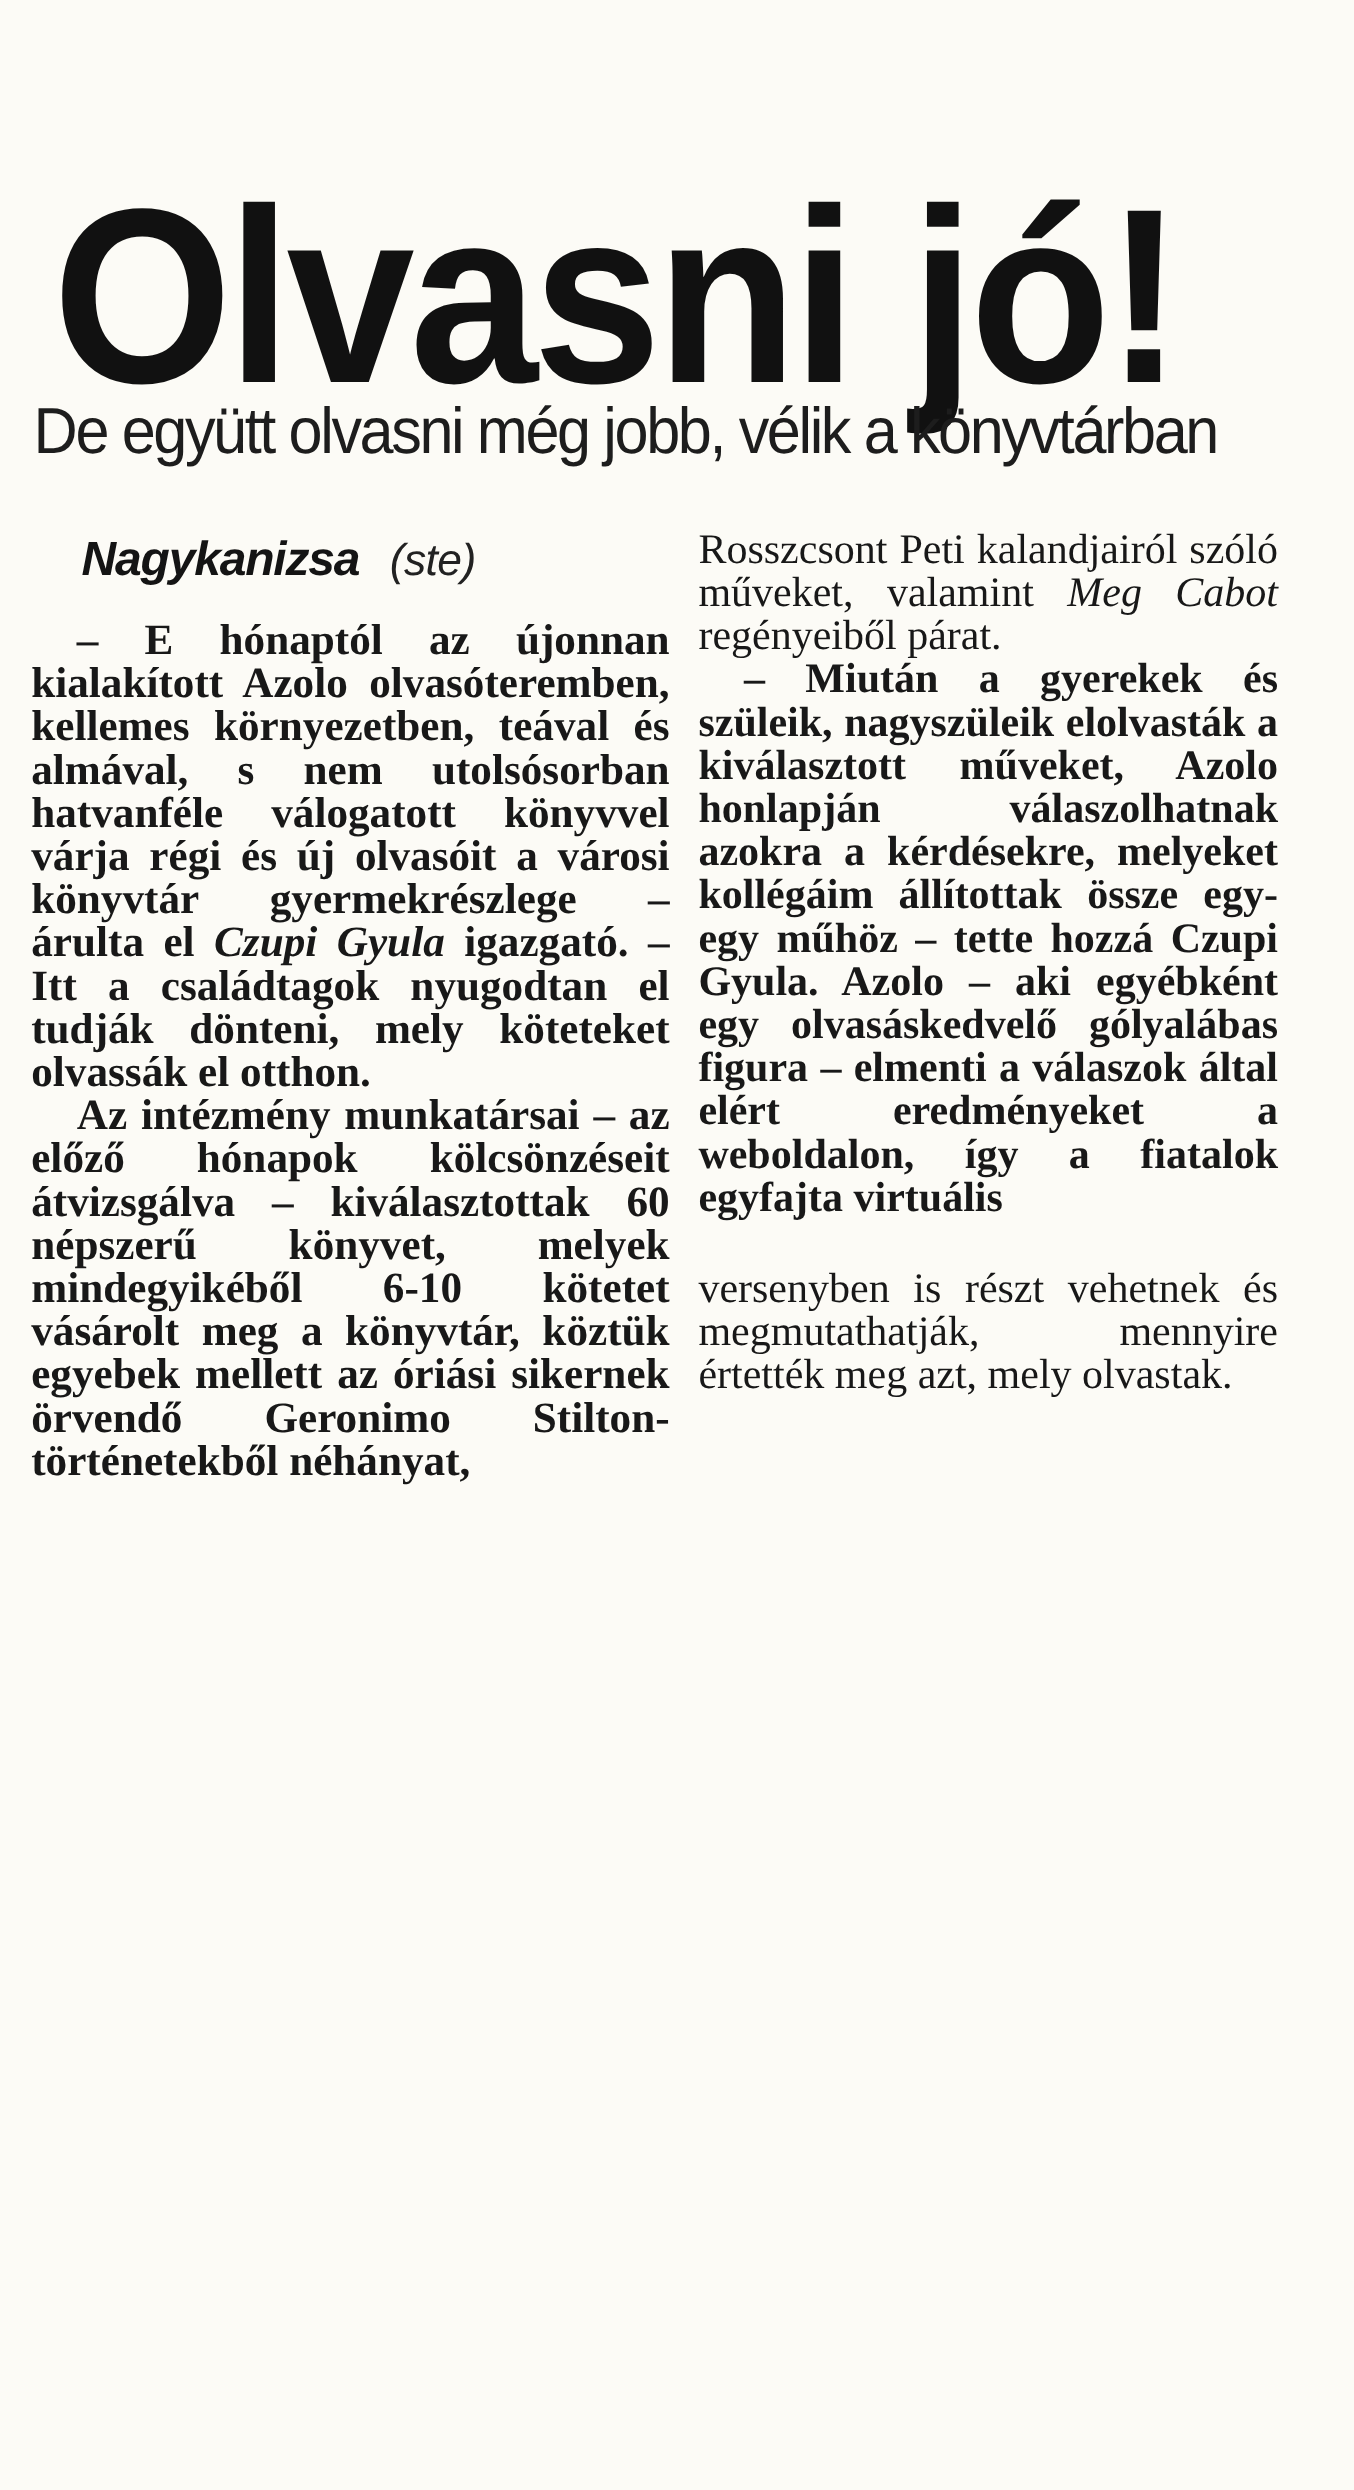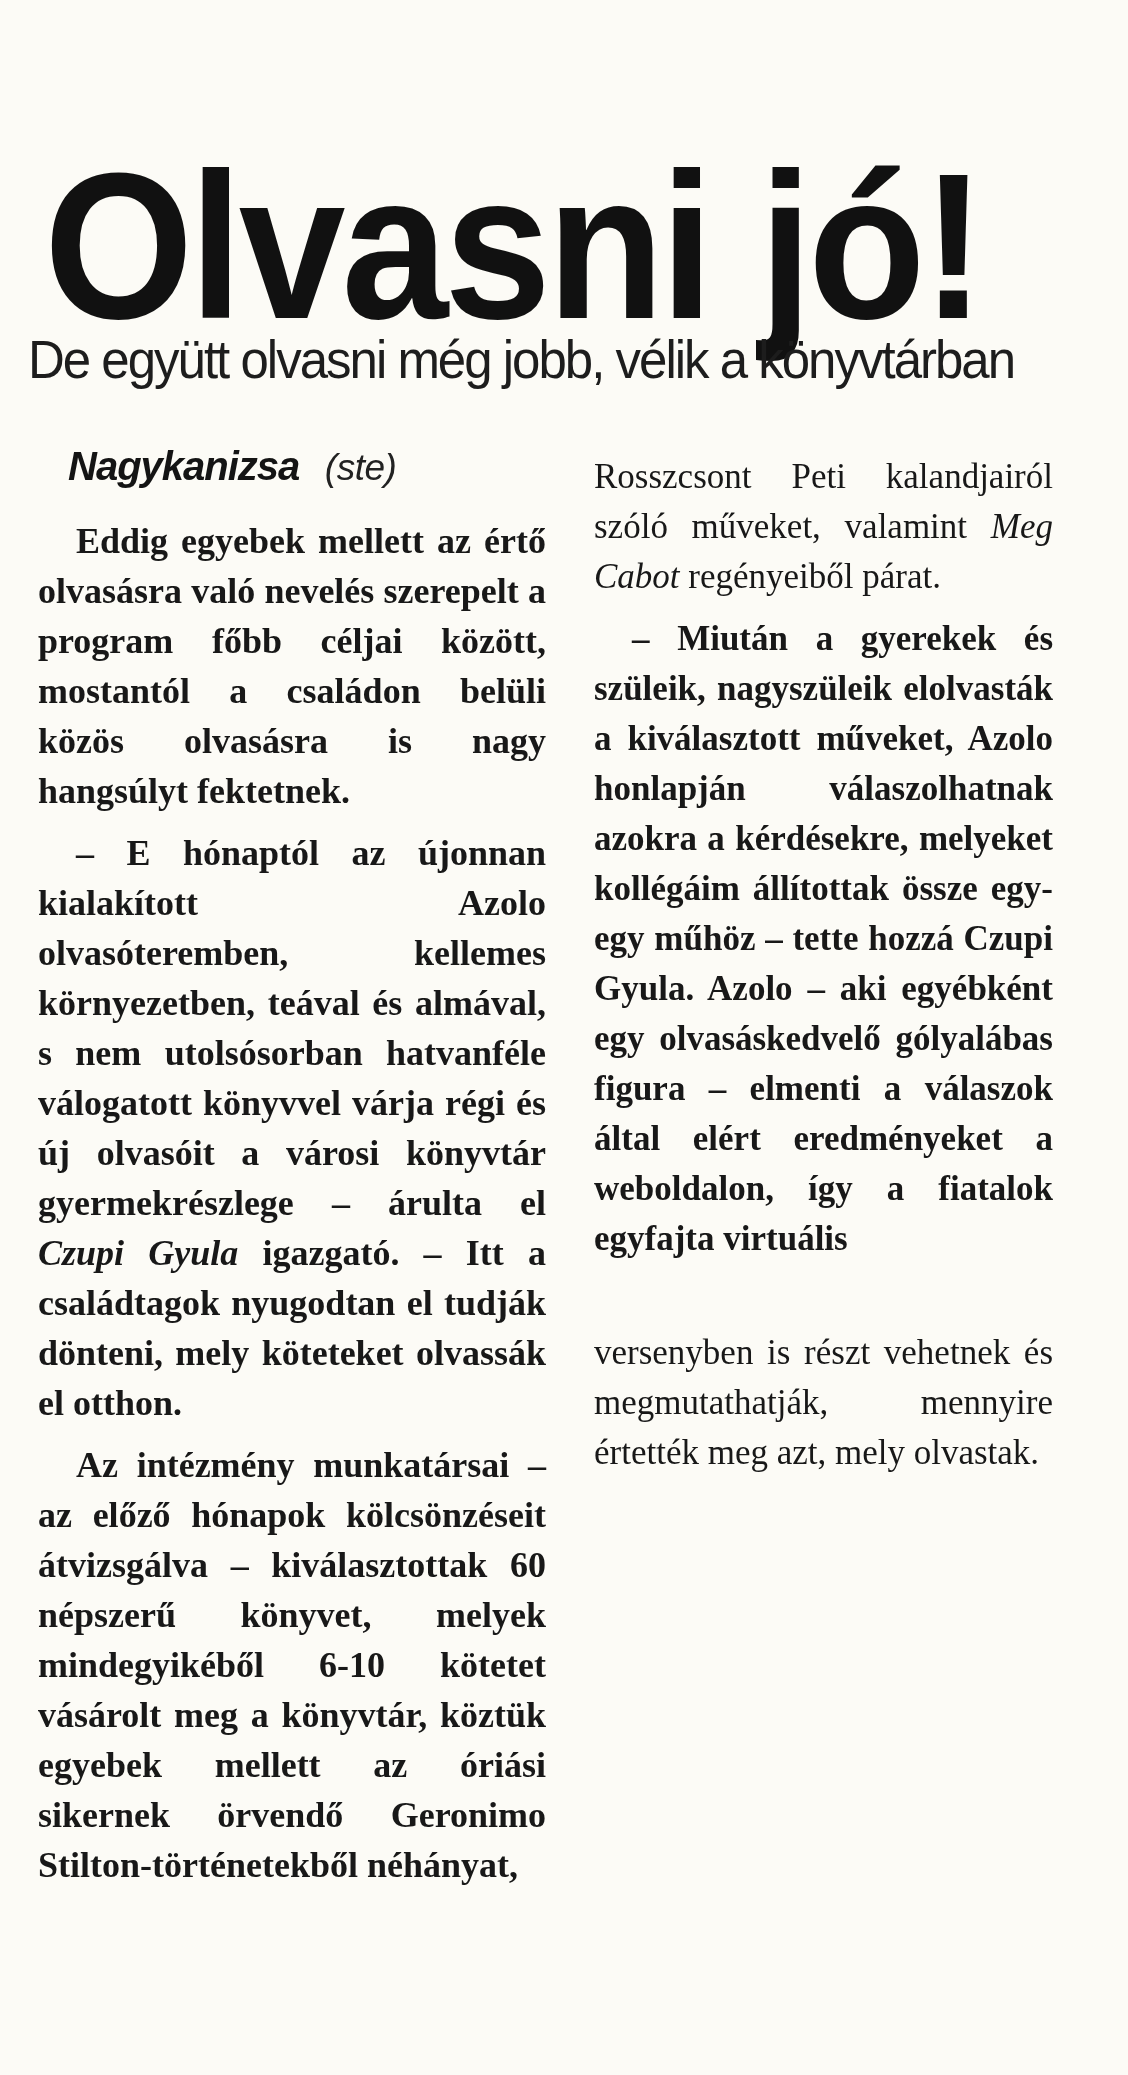--- a/index.html
+++ b/index.html
@@ -36,22 +36,22 @@
     letter-spacing:-0.5px; color:#141414;
   }
   .lead-head { margin-bottom:3px; }
   .dateline { font-style:italic; font-size:40px; letter-spacing:-1px; }
   .credit   { font-style:italic; font-weight:normal; font-size:37px; margin-left:16px; color:#222; }
   .lead-text { margin:0; }
 
   
   .para {
     font-family:"Liberation Serif", serif;
-    font-size:36px; line-height:50px;
-    margin:12px; text-align:justify;
+    font-size:36px; line-height:36px;
+    margin:0; text-align:justify;
     color:#181818;
   }
   .para.indent { text-indent:38px;font-weight:bold; }
   .col-right .para { font-size:35px; }
 
   
   .pullquote { margin-top:16px; }
   .pq-bar { width:472px; }
   .pq-bar-top    { height:21px; box-shadow:0 3px 0 rgba(140,140,140,0.45); }
   .pq-bar-bottom { height:9px;  box-shadow:0 2px 0 rgba(140,140,140,0.40); }
@@ -73,21 +73,20 @@
 <h2 class="subheadline">De együtt olvasni még jobb, vélik a könyvtárban</h2>
 
 <div class="col col-left">
   <div class="lead">
     <div class="lead-head">
       <span class="dateline">Nagykanizsa</span>
       <span class="credit">(ste)</span>
     </div>
   </div>
   <div>
-      <p class="para indent">Eddig egyebek mellett az értő olvasásra való nevelés szerepelt a program főbb céljai között, mostantól a családon belüli közös olvasásra is nagy hangsúlyt fektetnek.</p>
       <p class="para indent">– E hónaptól az újonnan kialakított Azolo olvasóteremben, kellemes környezetben, teával és almával, s nem utolsósorban hatvanféle válogatott könyvvel várja régi és új olvasóit a városi könyvtár gyermekrészlege – árulta el <i>Czupi Gyula</i> igazgató. – Itt a családtagok nyugodtan el tudják dönteni, mely köteteket olvassák el otthon.</p>
       <p class="para indent">Az intézmény munkatársai – az előző hónapok kölcsönzéseit átvizsgálva – kiválasztottak 60 népszerű könyvet, melyek mindegyikéből 6-10 kötetet vásárolt meg a könyvtár, köztük egyebek mellett az óriási sikernek örvendő Geronimo Stilton-történetekből néhányat,</p>
     </div>
 </div>
 
 <div class="col col-right">
   <div>
       <p class="para">Rosszcsont Peti kalandjairól szóló műveket, valamint <i>Meg Cabot</i> regényeiből párat.</p>
       <p class="para indent">– Miután a gyerekek és szüleik, nagyszüleik elolvasták a kiválasztott műveket, Azolo honlapján válaszolhatnak azokra a kérdésekre, melyeket kollégáim állítottak össze egy-egy műhöz – tette hozzá Czupi Gyula. Azolo – aki egyébként egy olvasáskedvelő gólyalábas figura – elmenti a válaszok által elért eredményeket a weboldalon, így a fiatalok egyfajta virtuális</p>
     </div>

